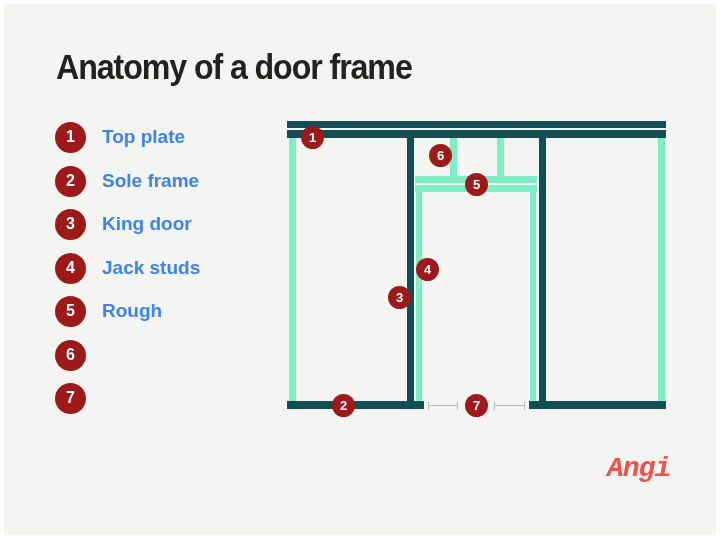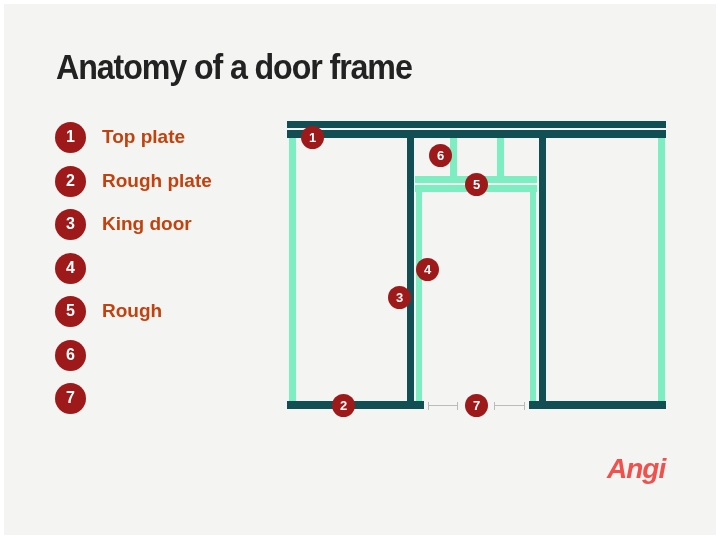--- a/index.html
+++ b/index.html
@@ -21,62 +21,63 @@
   .legend-item {
     position: absolute; left: 0; height: 32px; display: flex; align-items: center; white-space: nowrap;
   }
   .badge {
     width: 31px; height: 31px; border-radius: 50%; background: #9e1a1a;
     color: #ffffff; font-weight: 700; font-size: 16px;
     display: flex; align-items: center; justify-content: center;
     font-family: "Liberation Sans", sans-serif;
   }
   .legend-label {
-    margin-left: 16px; font-size: 19px; font-weight: 700; color: #c2410c;
+    margin-left: 16px; font-size: 19px; font-weight: 700; color: #3b82f6;
     font-family: "Liberation Sans", sans-serif;
   }
   .piece { position: absolute; }
   .dark { background: #114f55; }
   .light { background: #7deec2; }
   .mbadge {
     position: absolute; width: 23px; height: 23px; border-radius: 50%; background: #9e1a1a;
     color: #ffffff; font-weight: 700; font-size: 13px;
     display: flex; align-items: center; justify-content: center;
     font-family: "Liberation Sans", sans-serif;
   }
   .dim-line { position: absolute; height: 1px; background: #b8bcbc; }
   .dim-tick { position: absolute; width: 1px; height: 8px; background: #b8bcbc; }
   .logo {
     position: absolute; left: 607px; top: 453px;
-    font-family: Liberation Sans, sans-serif; font-weight: 700; font-style: italic;
+    font-family: Liberation Mono, monospace; font-weight: 700; font-style: italic;
     font-size: 28px; color: #f0514c; letter-spacing: -1px;
   }
 </style>
 </head>
 <body>
 
 <div class="card"></div>
 
 <div class="title">Anatomy of a door frame</div>
 
 <div class="legend">
   <div class="legend-item" style="top:0px">
     <span class="badge">1</span>
     <span class="legend-label">Top plate</span>
   </div>
   <div class="legend-item" style="top:44px">
     <span class="badge">2</span>
-    <span class="legend-label">Rough plate</span>
+    <span class="legend-label">Sole frame</span>
   </div>
   <div class="legend-item" style="top:87px">
     <span class="badge">3</span>
     <span class="legend-label">King door</span>
   </div>
   <div class="legend-item" style="top:131px">
     <span class="badge">4</span>
+    <span class="legend-label">Jack studs</span>
   </div>
   <div class="legend-item" style="top:174px">
     <span class="badge">5</span>
     <span class="legend-label">Rough</span>
   </div>
   <div class="legend-item" style="top:218px">
     <span class="badge">6</span>
   </div>
   <div class="legend-item" style="top:261px">
     <span class="badge">7</span>

